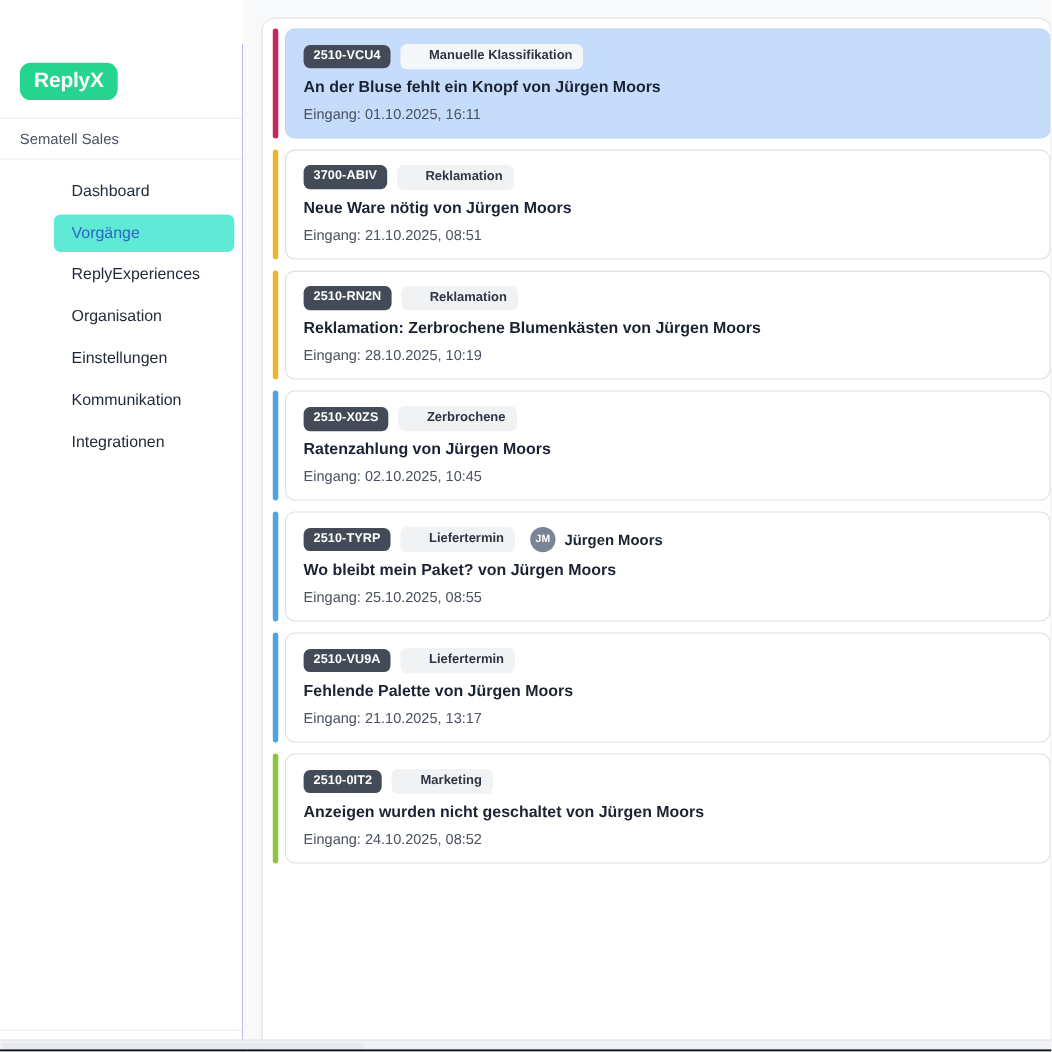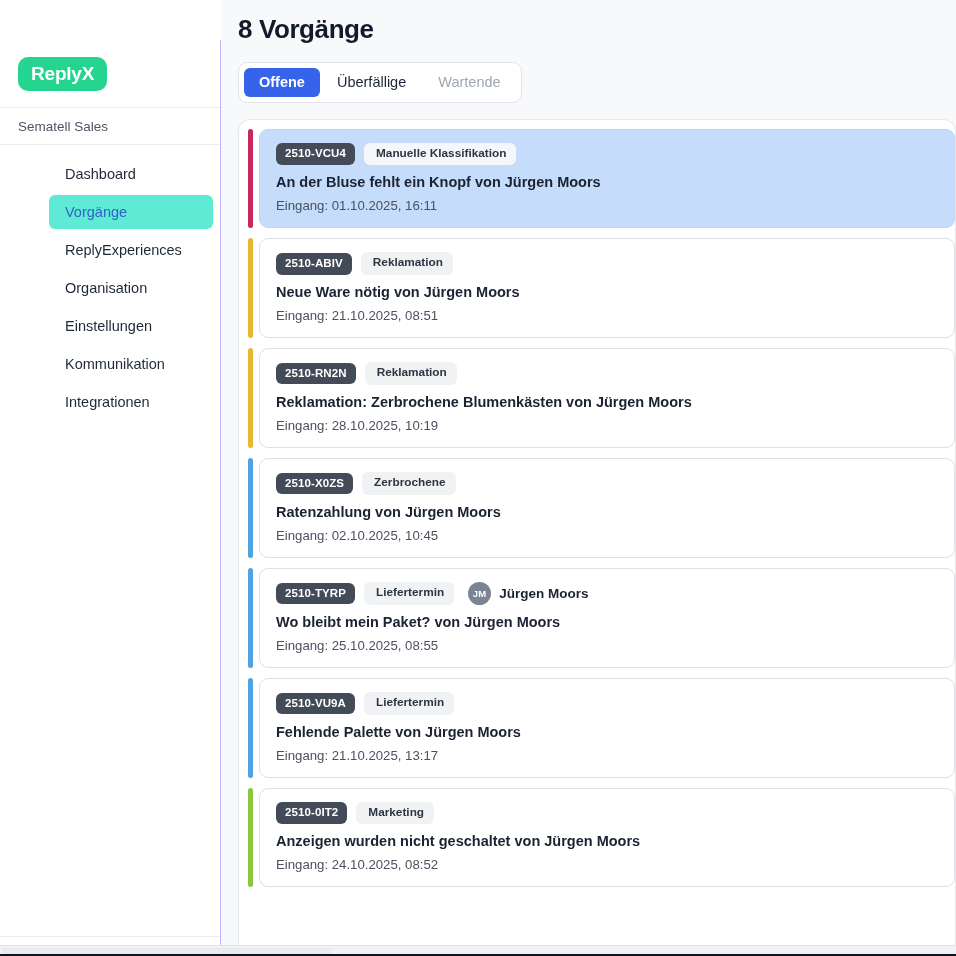--- a/index.html
+++ b/index.html
@@ -167,21 +167,21 @@
     border-radius: 6px;
     line-height: 1;
     letter-spacing: 0.1px;
     white-space: nowrap;
   }
   .cat-pill {
     background: #f1f2f4;
     color: #2d3542;
     font-size: 11.8px;
     font-weight: 700;
-    padding: 5px 10px 6px 12px;
+    padding: 5px 10px 6px 26px;
     border-radius: 6px;
     line-height: 1;
     white-space: nowrap;
   }
   .card.selected .cat-pill { background: #f5f7fa; }
   .assignee { display: flex; align-items: center; gap: 8px; margin-left: 5px; }
   .avatar {
     width: 23px; height: 23px;
     border-radius: 50%;
     background: #7b8494;
@@ -271,49 +271,40 @@
           <circle cx="12" cy="9.6" r="2.7"></circle>
           <path d="M6.6 18.4c1.1-2.3 3.1-3.5 5.4-3.5s4.3 1.2 5.4 3.5"></path>
         </svg>
       </span>
       <span class="user-name">Jürgen Moors</span>
     </div>
   </aside>
 
   <section class="main">
 
-    <div class="main-header">
-      <h1 class="page-title">8 Vorgänge</h1>
-
-      <div class="tabbar">
-        <div class="tab active">Offene</div>
-        <div class="tab">Überfällige</div>
-        <div class="tab muted">Wartende</div>
-      </div>
-    </div>
 
     <div class="list-panel">
 
       <div class="card-row">
         <div class="accent-bar" style="background:#C7265E"></div>
         <div class="card selected">
           <div class="card-meta">
             <span class="id-pill">2510-VCU4</span>
             <span class="cat-pill">Manuelle Klassifikation</span>
           </div>
           <div class="card-title">An der Bluse fehlt ein Knopf von Jürgen Moors</div>
           <div class="card-sub">Eingang: 01.10.2025, 16:11</div>
         </div>
       </div>
 
       <div class="card-row">
         <div class="accent-bar" style="background:#E9B730"></div>
         <div class="card">
           <div class="card-meta">
-            <span class="id-pill">2510-ABIV</span>
+            <span class="id-pill">3700-ABIV</span>
             <span class="cat-pill">Reklamation</span>
           </div>
           <div class="card-title">Neue Ware nötig von Jürgen Moors</div>
           <div class="card-sub">Eingang: 21.10.2025, 08:51</div>
         </div>
       </div>
 
       <div class="card-row">
         <div class="accent-bar" style="background:#E9B730"></div>
         <div class="card">

